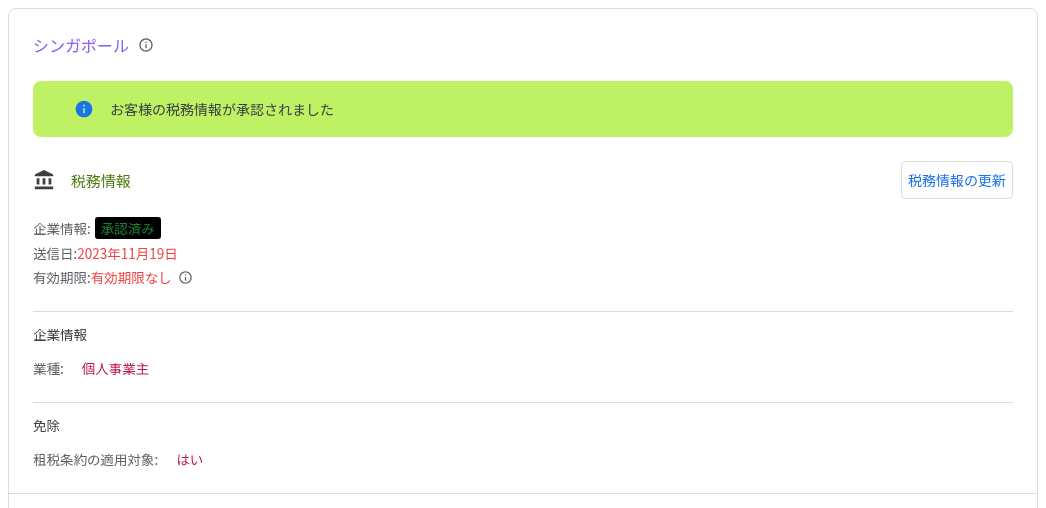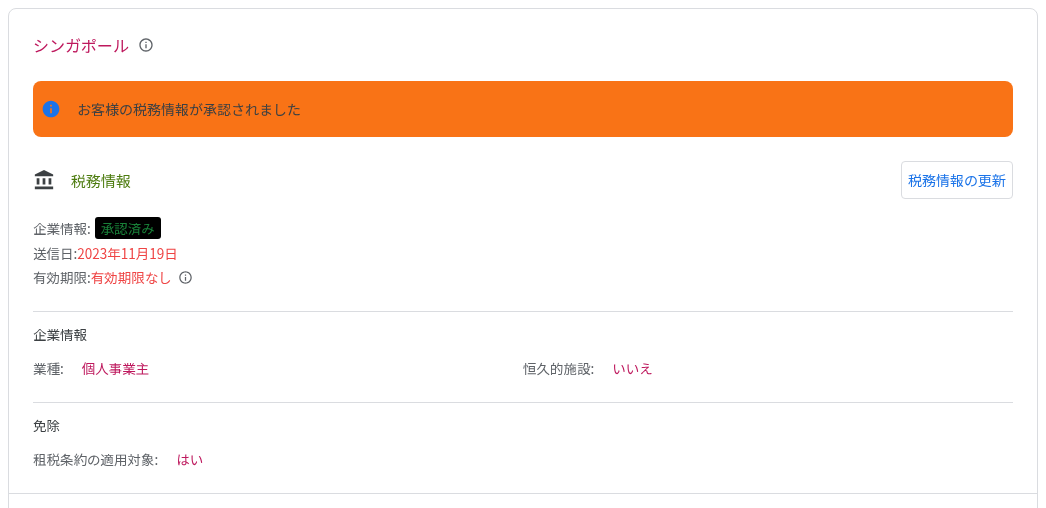--- a/index.html
+++ b/index.html
@@ -21,42 +21,42 @@
     .card-body {
       padding: 24px;
     }
     .header-row {
       display: flex;
       align-items: center;
       margin-bottom: 24px;
     }
     .header-title {
       font-size: 16px;
-      color: #be185d;
+      color: #8b5cf6;
       font-weight: 400;
     }
     .info-circle {
       display: inline-flex;
       align-items: center;
       justify-content: center;
       width: 18px;
       height: 18px;
       margin-left: 8px;
     }
     .info-circle svg {
       width: 16px;
       height: 16px;
       fill: #5f6368;
     }
     .alert-banner {
       display: flex;
       align-items: center;
-      background: #f97316;
+      background: #bef264;
       border-radius: 8px;
-      padding: 18px 8px;
+      padding: 18px 41px;
       margin-bottom: 24px;
     }
     .alert-icon {
       display: inline-flex;
       align-items: center;
       justify-content: center;
       width: 20px;
       height: 20px;
       margin-right: 16px;
     }
@@ -230,26 +230,20 @@
     <hr class="divider">
 
     <div class="subsection-title">企業情報</div>
     <div class="two-col">
       <div class="col">
         <div class="kv-line">
           <span class="klabel">業種:</span>
           <span class="kvalue">個人事業主</span>
         </div>
       </div>
-      <div class="col">
-        <div class="kv-line">
-          <span class="klabel">恒久的施設:</span>
-          <span class="kvalue">いいえ</span>
-        </div>
-      </div>
     </div>
 
     <hr class="divider">
 
     <div class="subsection-title">免除</div>
     <div class="kv-line">
       <span class="klabel">租税条約の適用対象:</span>
       <span class="kvalue">はい</span>
     </div>
 

